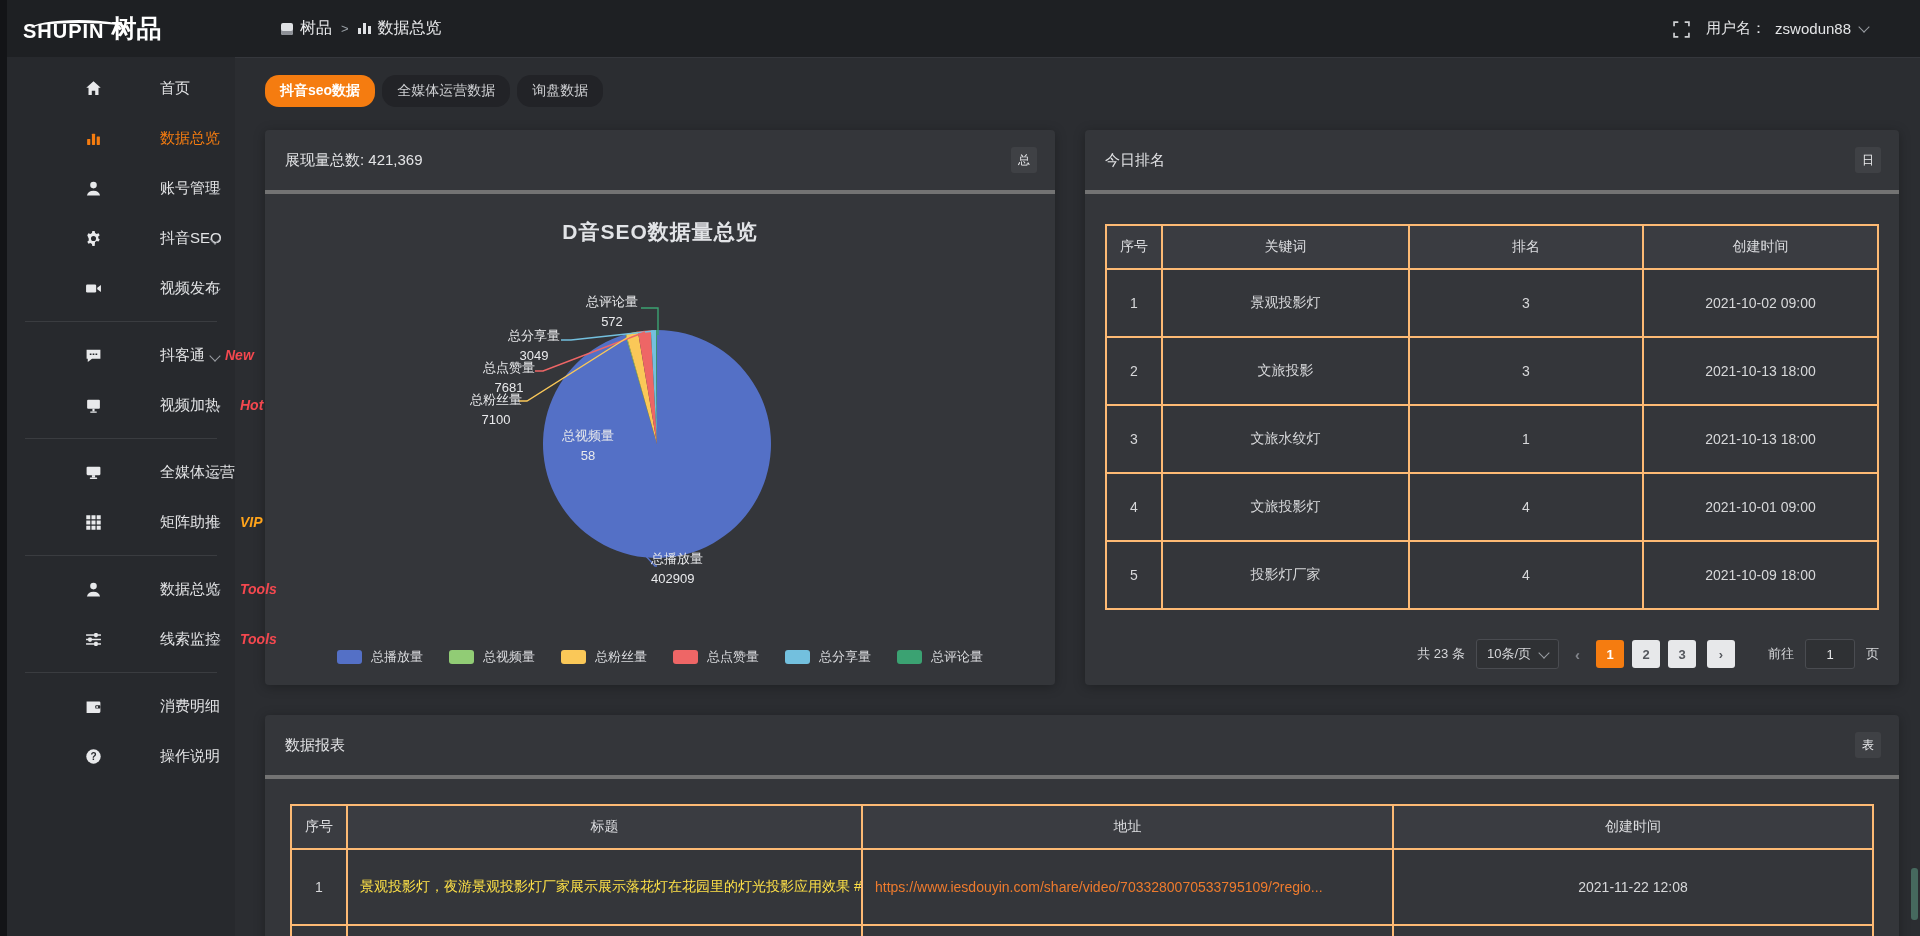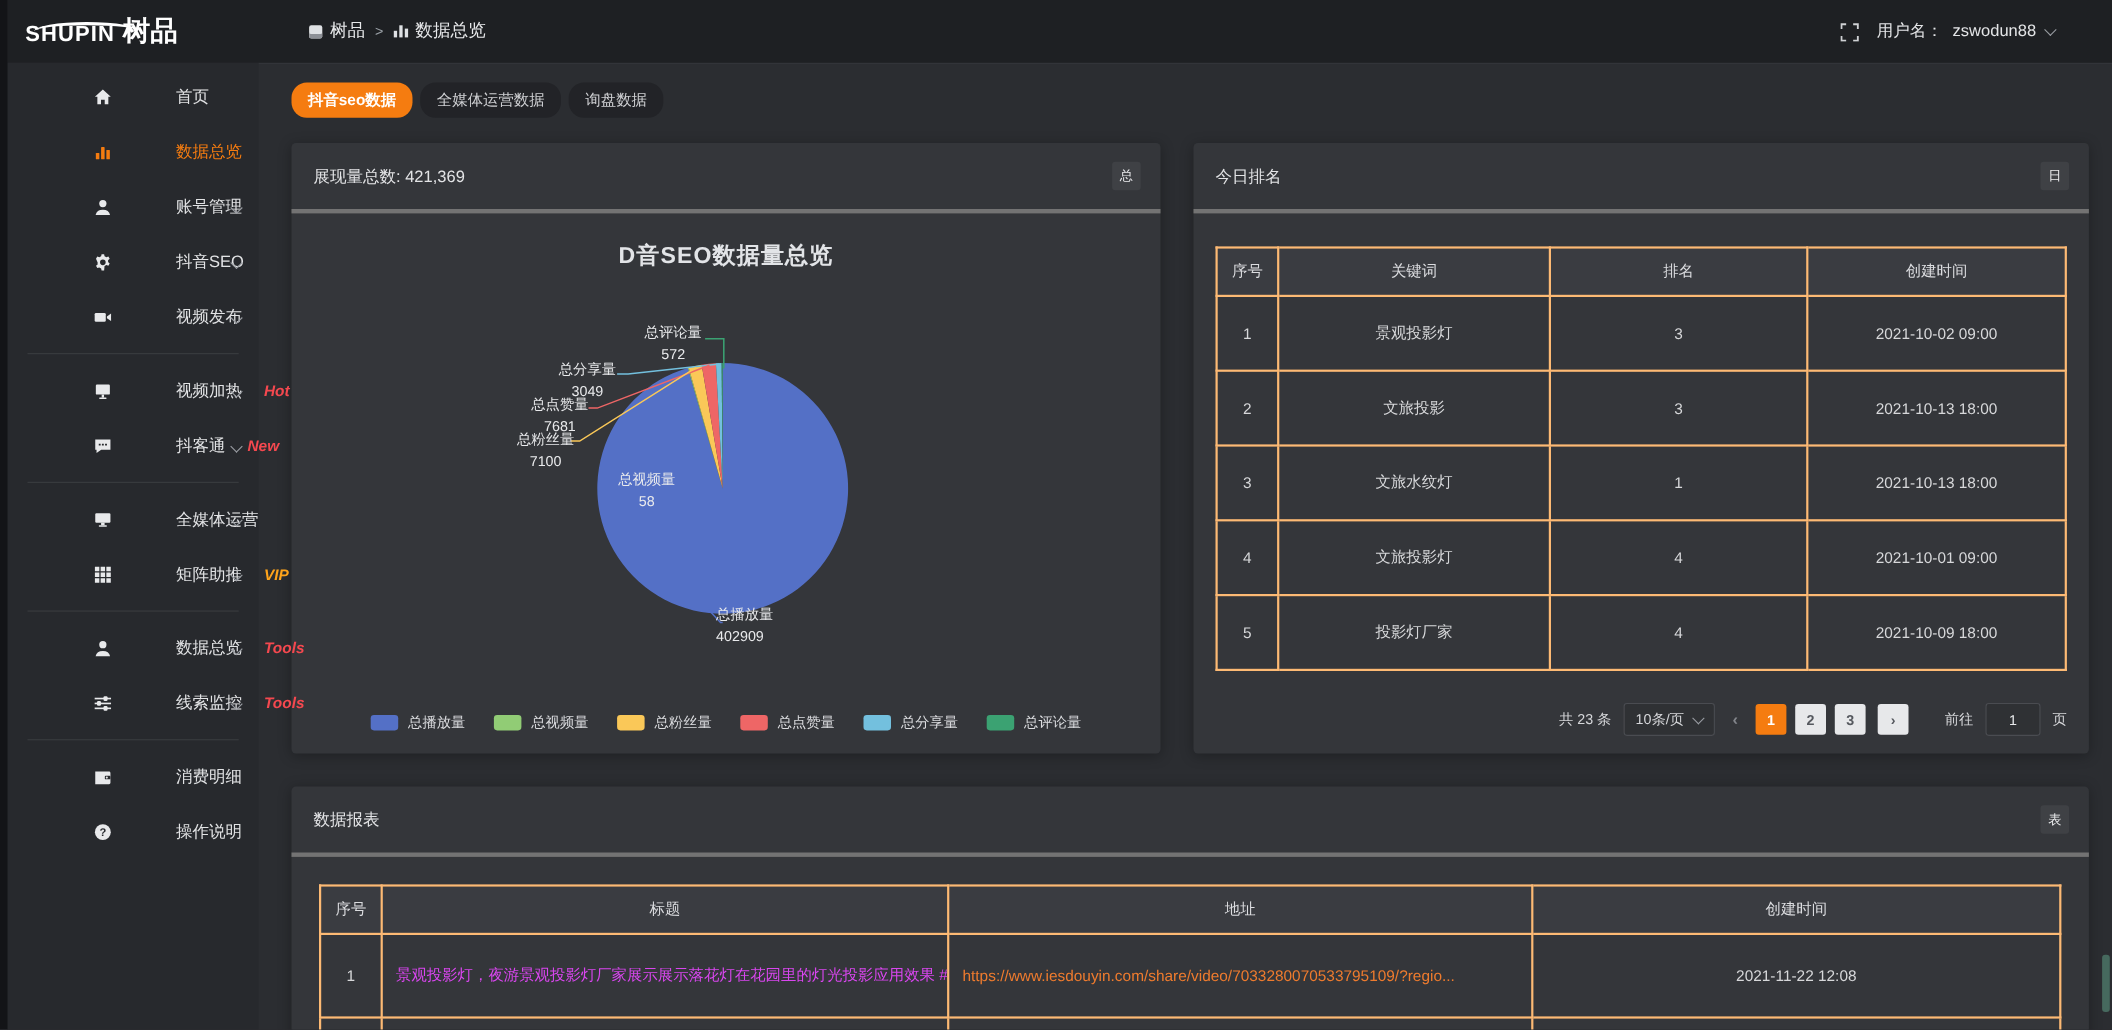--- a/index.html
+++ b/index.html
@@ -68,21 +68,21 @@
   .data-table th{height:40px;background:#3a3c41;font-weight:normal;color:#dcdde0}
   .data-table th,.data-table td{border:2px solid #fdba74;overflow:hidden}
   #rank-table td{height:64px}
   #rank-table th:nth-child(1),#rank-table td:nth-child(1){width:52px}
   #rank-table th:nth-child(2),#rank-table td:nth-child(2){width:243px}
   #rank-table th:nth-child(3),#rank-table td:nth-child(3){width:230px}
   #report-table td{height:72px}
   #report-table th:nth-child(1),#report-table td:nth-child(1){width:52px}
   #report-table th:nth-child(2),#report-table td:nth-child(2){width:511px}
   #report-table th:nth-child(3),#report-table td:nth-child(3){width:527px}
-  .cell-title{text-align:right;padding:0 12px;color:#d946ef;white-space:nowrap}
+  .cell-title{text-align:right;padding:0 12px;color:#fde047;white-space:nowrap}
   .cell-link{text-align:left;padding:0 12px;color:#ee7b2e;cursor:pointer;white-space:nowrap}
   
   .rank-pagination{position:absolute;right:20px;bottom:16px;display:flex;align-items:center;gap:11px;font-size:13px;color:#d5d6d9}
   .pg-size{display:flex;align-items:center;gap:9px;background:#2f3134;border:1px solid #4a4c51;border-radius:3px;height:28px;padding:0 10px;cursor:pointer}
   .pg-prev{color:#83868c;font-size:15px;font-weight:bold;padding:0 5px;cursor:pointer}
   .page-btn{min-width:28px;height:28px;background:#e7e8ea;color:#55585e;border-radius:3px;display:flex;align-items:center;justify-content:center;font-weight:bold;font-size:13px;cursor:pointer}
   .page-btn.active{background:#f57c10;color:#fff}
   .goto-input{width:44px;height:26px;background:#2f3134;border:1px solid #4a4c51;border-radius:3px;color:#e8e9eb;text-align:center;font-size:13px;font-family:inherit}
   .scroll-thumb{position:absolute;right:2px;top:868px;width:7px;height:52px;background:#46695e;border-radius:3px;z-index:9}
 </style>
@@ -166,37 +166,37 @@
           <path d="M11.5 7.2 15 4.8v6.4l-3.5-2.4z"></path>
         </svg>
       </span>
       <span class="s-label">视频发布</span>
       <span class="chev"></span>
     </div>
     <div class="side-divider"></div>
     <div class="side-item">
       <span class="s-icon">
         <svg viewBox="0 0 16 16" fill="currentColor">
+          <path fill-rule="evenodd" d="M1.5 2.5h13v8.6H6.6L2.6 14v-2.9H1.5zM4.5 6h1.6v1.6H4.5zm2.7 0h1.6v1.6H7.2zm2.7 0h1.6v1.6H9.9z"></path>
+        </svg>
+      </span>
+      <span class="s-label">抖客通</span>
+      <span class="s-badge red">New</span>
+      <span class="chev"></span>
+    </div>
+    <div class="side-item">
+      <span class="s-icon">
+        <svg viewBox="0 0 16 16" fill="currentColor">
           <rect x="2" y="2.5" width="12" height="8.5" rx="1"></rect>
           <rect x="7" y="11" width="2" height="2.6"></rect>
           <rect x="4.8" y="13.6" width="6.4" height="1.2" rx=".6"></rect>
         </svg>
       </span>
       <span class="s-label">视频加热</span>
       <span class="s-badge red">Hot</span>
-      <span class="chev"></span>
-    </div>
-    <div class="side-item">
-      <span class="s-icon">
-        <svg viewBox="0 0 16 16" fill="currentColor">
-          <path fill-rule="evenodd" d="M1.5 2.5h13v8.6H6.6L2.6 14v-2.9H1.5zM4.5 6h1.6v1.6H4.5zm2.7 0h1.6v1.6H7.2zm2.7 0h1.6v1.6H9.9z"></path>
-        </svg>
-      </span>
-      <span class="s-label">抖客通</span>
-      <span class="s-badge red">New</span>
       <span class="chev"></span>
     </div>
     <div class="side-divider"></div>
     <div class="side-item">
       <span class="s-icon">
         <svg viewBox="0 0 16 16" fill="currentColor">
           <rect x="1.5" y="2.5" width="13" height="8" rx="1"></rect>
           <rect x="6.5" y="10.5" width="3" height="2.2"></rect>
           <rect x="4.5" y="12.8" width="7" height="1.2" rx=".6"></rect>
         </svg>

